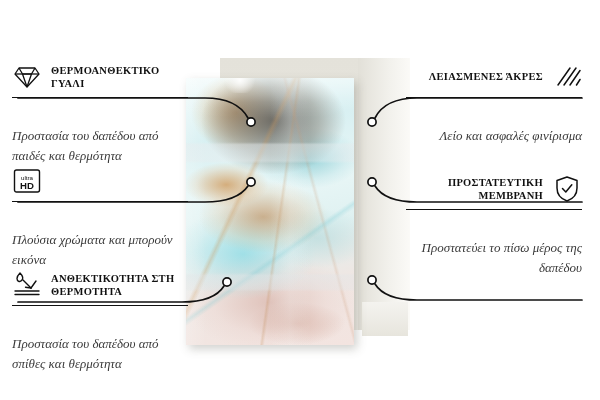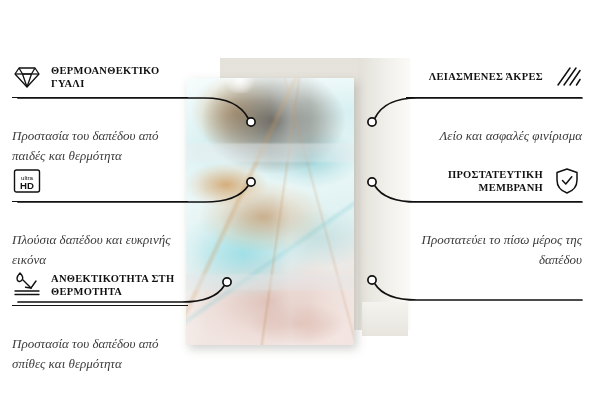--- a/index.html
+++ b/index.html
@@ -142,21 +142,21 @@
     <div class="f-head">
       <span class="f-icon">
         <svg width="28" height="26" viewBox="0 0 28 26">
           <rect x="1.5" y="2" width="25" height="22" rx="2" fill="none" stroke="#111" stroke-width="1.4"></rect>
           <text x="14" y="11.5" font-family="Liberation Sans, sans-serif" font-size="6.2" text-anchor="middle" fill="#111">ultra</text>
           <text x="14" y="21" font-family="Liberation Sans, sans-serif" font-size="9.6" font-weight="bold" text-anchor="middle" fill="#111">HD</text>
         </svg>
       </span>
     </div>
     <div class="f-rule"></div>
-    <div class="f-desc">Πλούσια δαπέδου και ευκρινής εικόνα</div>
+    <div class="f-desc">Πλούσια χρώματα και μπορούν εικόνα</div>
   </div>
 
   <div class="feature left" style="top:270px;">
     <div class="f-head">
       <span class="f-icon">
         <svg width="30" height="28" viewBox="0 0 30 28" fill="none" stroke="#111" stroke-width="1.4" stroke-linecap="round" stroke-linejoin="round">
           <path d="M8,2 C11,5 11.6,7.6 9.6,9.6 C7.8,11.4 5,10.4 5,7.6 C5,5.6 6.4,3.6 8,2 Z"></path>
           <path d="M11,9 L19,17"></path>
             <path d="M19,17 L24,10"></path>
             <path d="M19,17 L13.5,16.2"></path>
@@ -179,21 +179,21 @@
             <path d="M17,20 L27,5.5"></path>
           <path d="M23.5,20 L27,14.5"></path>
         </svg>
       </span>
       <span class="f-title">ΛΕΙΑΣΜΕΝΕΣ ΆΚΡΕΣ</span>
     </div>
     <div class="f-rule"></div>
     <div class="f-desc">Λείο και ασφαλές φινίρισμα</div>
   </div>
 
-  <div class="feature right" style="top:166px;">
+  <div class="feature right" style="top:174px;">
     <div class="f-head">
       <span class="f-icon">
         <svg width="26" height="28" viewBox="0 0 26 28" fill="none" stroke="#111" stroke-width="1.5" stroke-linecap="round" stroke-linejoin="round">
           <path d="M13,2 L23,5.5 V13 C23,19.5 18.6,24 13,26 C7.4,24 3,19.5 3,13 V5.5 Z"></path>
           <path d="M8.5,13.5 L11.8,17 L17.8,9.8"></path>
         </svg>
       </span>
       <span class="f-title">ΠΡΟΣΤΑΤΕΥΤΙΚΗ ΜΕΜΒΡΑΝΗ</span>
     </div>
     <div class="f-rule"></div>

